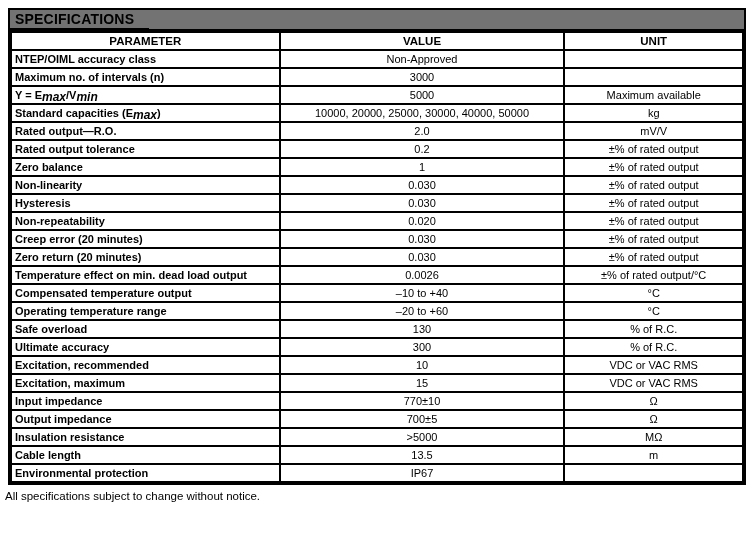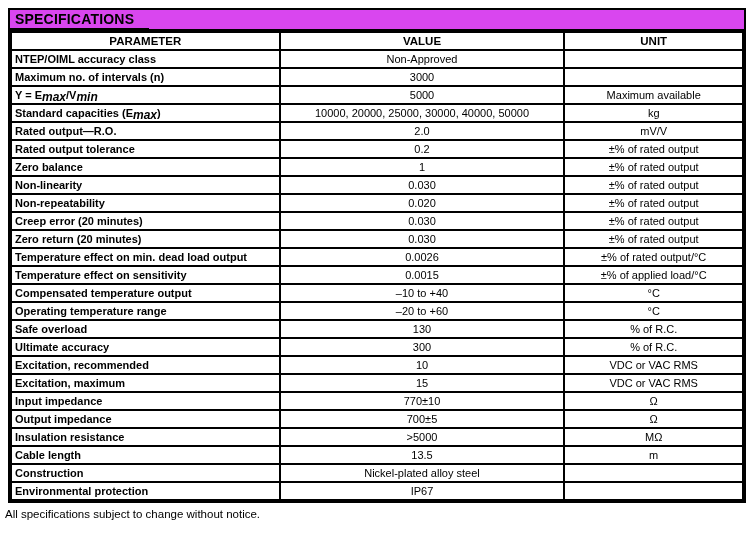--- a/index.html
+++ b/index.html
@@ -21,21 +21,21 @@
   }
   .spec-table {
     width: 738px;
     box-sizing: border-box;
     border: 2px solid #000000;
     background: #ffffff;
   }
   .title-row {
     position: relative;
     height: 19px;
-    background: #d946ef;
+    background: #737373;
     border-bottom: 2px solid #000000;
   }
   .title-text {
     display: inline-block;
     font-weight: bold;
     font-size: 14px;
     line-height: 19px;
     padding-left: 5px;
     letter-spacing: 0.2px;
   }
@@ -152,45 +152,45 @@
             <td class="param">Zero balance</td>
             <td class="value">1</td>
             <td class="unit">±% of rated output</td>
           </tr>
           <tr>
             <td class="param">Non-linearity</td>
             <td class="value">0.030</td>
             <td class="unit">±% of rated output</td>
           </tr>
           <tr>
+            <td class="param">Hysteresis</td>
+            <td class="value">0.030</td>
+            <td class="unit">±% of rated output</td>
+          </tr>
+          <tr>
             <td class="param">Non-repeatability</td>
             <td class="value">0.020</td>
             <td class="unit">±% of rated output</td>
           </tr>
           <tr>
             <td class="param">Creep error (20 minutes)</td>
             <td class="value">0.030</td>
             <td class="unit">±% of rated output</td>
           </tr>
           <tr>
             <td class="param">Zero return (20 minutes)</td>
             <td class="value">0.030</td>
             <td class="unit">±% of rated output</td>
           </tr>
           <tr>
             <td class="param">Temperature effect on min. dead load output</td>
             <td class="value">0.0026</td>
             <td class="unit">±% of rated output/°C</td>
           </tr>
           <tr>
-            <td class="param">Temperature effect on sensitivity</td>
-            <td class="value">0.0015</td>
-            <td class="unit">±% of applied load/°C</td>
-          </tr>
-          <tr>
             <td class="param">Compensated temperature output</td>
             <td class="value">–10 to +40</td>
             <td class="unit">°C</td>
           </tr>
           <tr>
             <td class="param">Operating temperature range</td>
             <td class="value">–20 to +60</td>
             <td class="unit">°C</td>
           </tr>
           <tr>
@@ -225,25 +225,20 @@
           </tr>
           <tr>
             <td class="param">Insulation resistance</td>
             <td class="value">&gt;5000</td>
             <td class="unit">MΩ</td>
           </tr>
           <tr>
             <td class="param">Cable length</td>
             <td class="value">13.5</td>
             <td class="unit">m</td>
-          </tr>
-          <tr>
-            <td class="param">Construction</td>
-            <td class="value">Nickel-plated alloy steel</td>
-            <td class="unit"></td>
           </tr>
           <tr>
             <td class="param">Environmental protection</td>
             <td class="value">IP67</td>
             <td class="unit"></td>
           </tr>
         </tbody>
     </table>
   </div>
   <div class="footer-note">All specifications subject to change without notice.</div>

